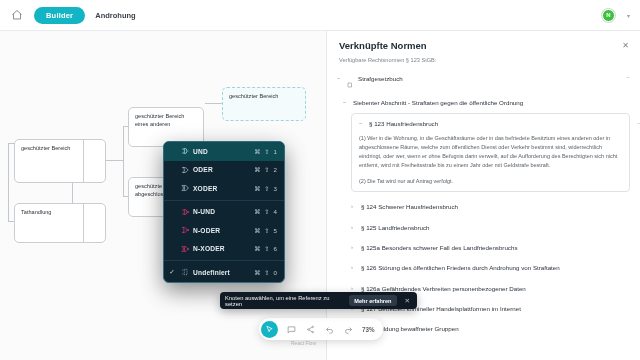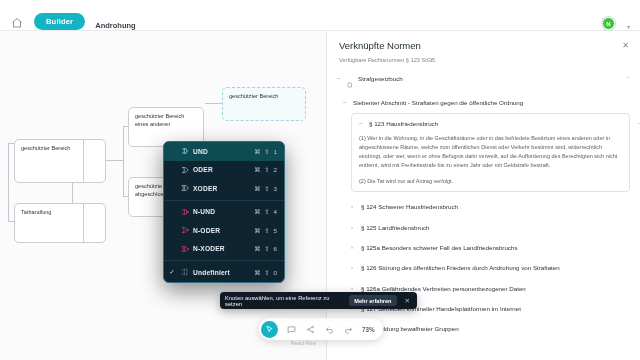--- a/index.html
+++ b/index.html
@@ -7,21 +7,21 @@
     width: 640px; height: 360px; overflow: hidden;
     font-family: "Liberation Sans", sans-serif;
     background: #ffffff; color: #1f2933;
   }
   #app { position: relative; width: 640px; height: 360px; background: #fff; }
 
   
   .topbar {
     position: absolute; left: 0; top: 0; width: 640px; height: 31px;
     background: #ffffff; border-bottom: 1px solid #e8eaed;
-    display: flex; align-items: flex-end; padding: 0 10px; gap: 10px;
+    display: flex; align-items: center; padding: 0 10px; gap: 10px;
   }
   .home-icon { width: 14px; height: 14px; color: #8a9199; display:flex; align-items:center; justify-content:center; }
   .home-icon svg { width: 12px; height: 12px; }
   .pill {
     height: 17px; padding: 0 12px; border-radius: 9px; background: #13b5c4;
     color: #fff; font-size: 7.5px; font-weight: 700; letter-spacing: .2px;
     display: flex; align-items: center; justify-content: center;
   }
   .toplink { font-size: 7.5px; color: #3a424a; font-weight: 600; }
   .topspacer { flex: 1; }
@@ -100,21 +100,21 @@
   .watermark {
     position: absolute; left: 291px; top: 340px; font-size: 5px; color: #b8bec4;
   }
 
   
   .panel {
     position: absolute; left: 326px; top: 31px; width: 314px; height: 329px;
     background: #ffffff; border-left: 1px solid #e6e8eb; overflow: hidden;
   }
   .panel-head { padding: 9px 12px 0 12px; position: relative; }
-  .panel-title { font-size: 9.5px; font-weight: 400; color: #1c2a33; }
+  .panel-title { font-size: 9.5px; font-weight: 700; color: #1c2a33; }
   .panel-close {
     position: absolute; right: 11px; top: 10px; font-size: 8px; color: #7b838b;
   }
   .panel-sub { font-size: 5.6px; color: #7e868e; margin-top: 6px; }
   .panel-body { padding: 8px 10px 0 10px; }
 
   .treerow { display: flex; align-items: flex-start; gap: 4px; padding: 3px 0; }
   .twist { font-size: 6px; color: #8b939b; width: 6px; flex: none; line-height: 1.5; }
   .tbook { width: 7px; flex: none; color: #6b737b; }
   .tbook svg { width: 6px; height: 6px; }

